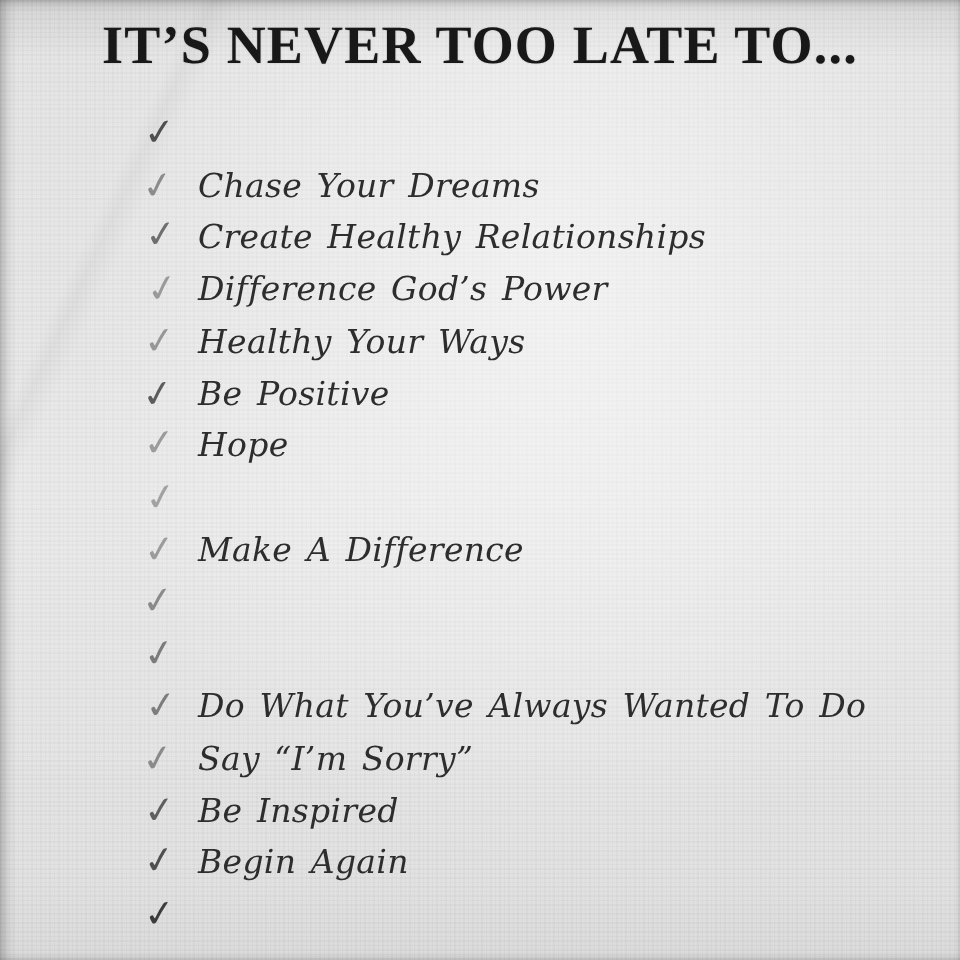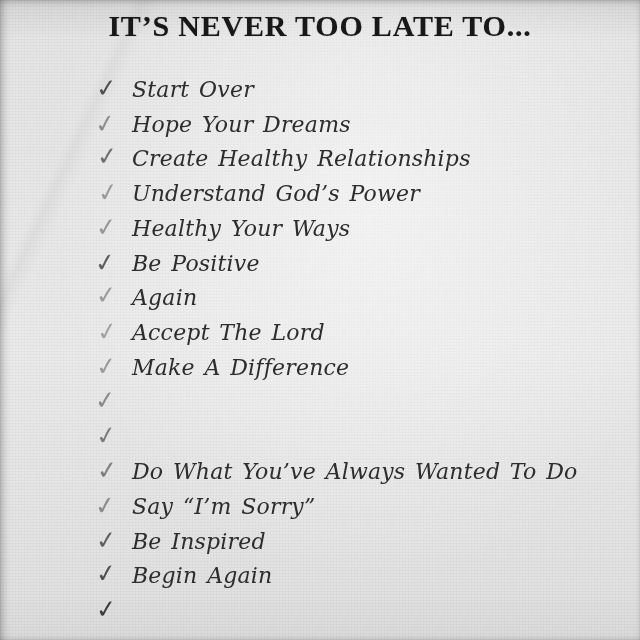--- a/index.html
+++ b/index.html
@@ -25,21 +25,21 @@
       inset 0 5px 7px -4px rgba(0,0,0,0.22),
       inset 0 -4px 6px -4px rgba(0,0,0,0.16);
     font-family: "Liberation Serif", serif;
   }
   .title {
     margin: 0;
     padding-top: 9px;
     text-align: center;
     font-family: "Liberation Serif", serif;
     font-weight: 700;
-    font-size: 30px;
+    font-size: 36px;
     letter-spacing: 0.8px;
     color: #181818;
     text-shadow: 0 0 1px rgba(0,0,0,0.25);
   }
   .list {
     position: absolute;
     top: 72px;
     left: 94px;
     right: 16px;
   }
@@ -86,49 +86,47 @@
 </style>
 </head>
 <body>
 
 <div class="poster">
   <h1 class="title">IT’S NEVER TOO LATE TO...</h1>
 
   <div class="list">
     <div class="item">
       <span class="check">✓</span>
-      <span class="text">Start Over</span>
     </div>
     <div class="item">
       <span class="check">✓</span>
-      <span class="text">Hope Your Dreams</span>
+      <span class="text">Chase Your Dreams</span>
     </div>
     <div class="item">
       <span class="check">✓</span>
       <span class="text">Create Healthy Relationships</span>
     </div>
     <div class="item">
       <span class="check">✓</span>
-      <span class="text">Understand God’s Power</span>
+      <span class="text">Difference God’s Power</span>
     </div>
     <div class="item">
       <span class="check">✓</span>
       <span class="text">Healthy Your Ways</span>
     </div>
     <div class="item">
       <span class="check">✓</span>
       <span class="text">Be Positive</span>
     </div>
     <div class="item">
       <span class="check">✓</span>
-      <span class="text">Again</span>
+      <span class="text">Hope</span>
     </div>
     <div class="item">
       <span class="check">✓</span>
-      <span class="text">Accept The Lord</span>
     </div>
     <div class="item">
       <span class="check">✓</span>
       <span class="text">Make A Difference</span>
     </div>
     <div class="item">
       <span class="check">✓</span>
     </div>
     <div class="item">
       <span class="check">✓</span>

